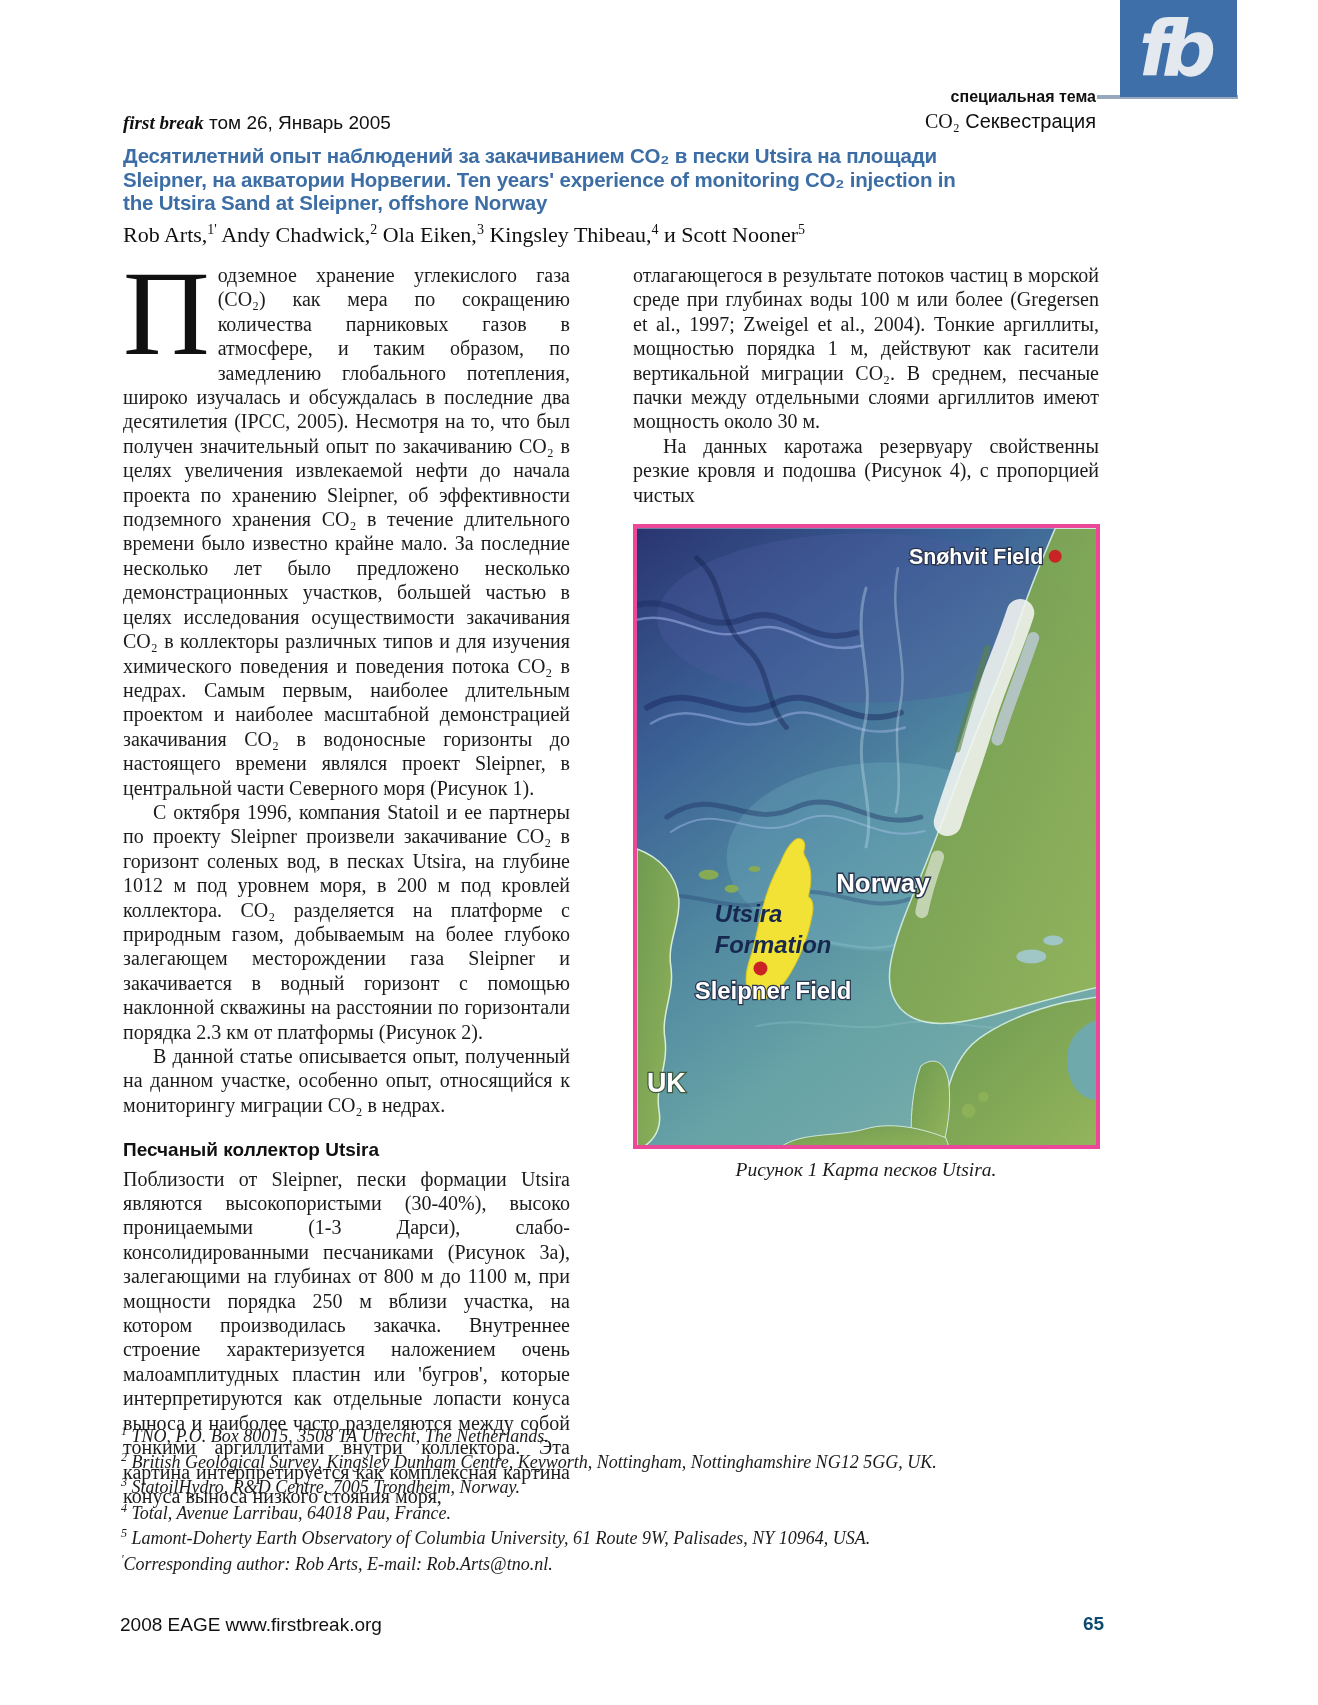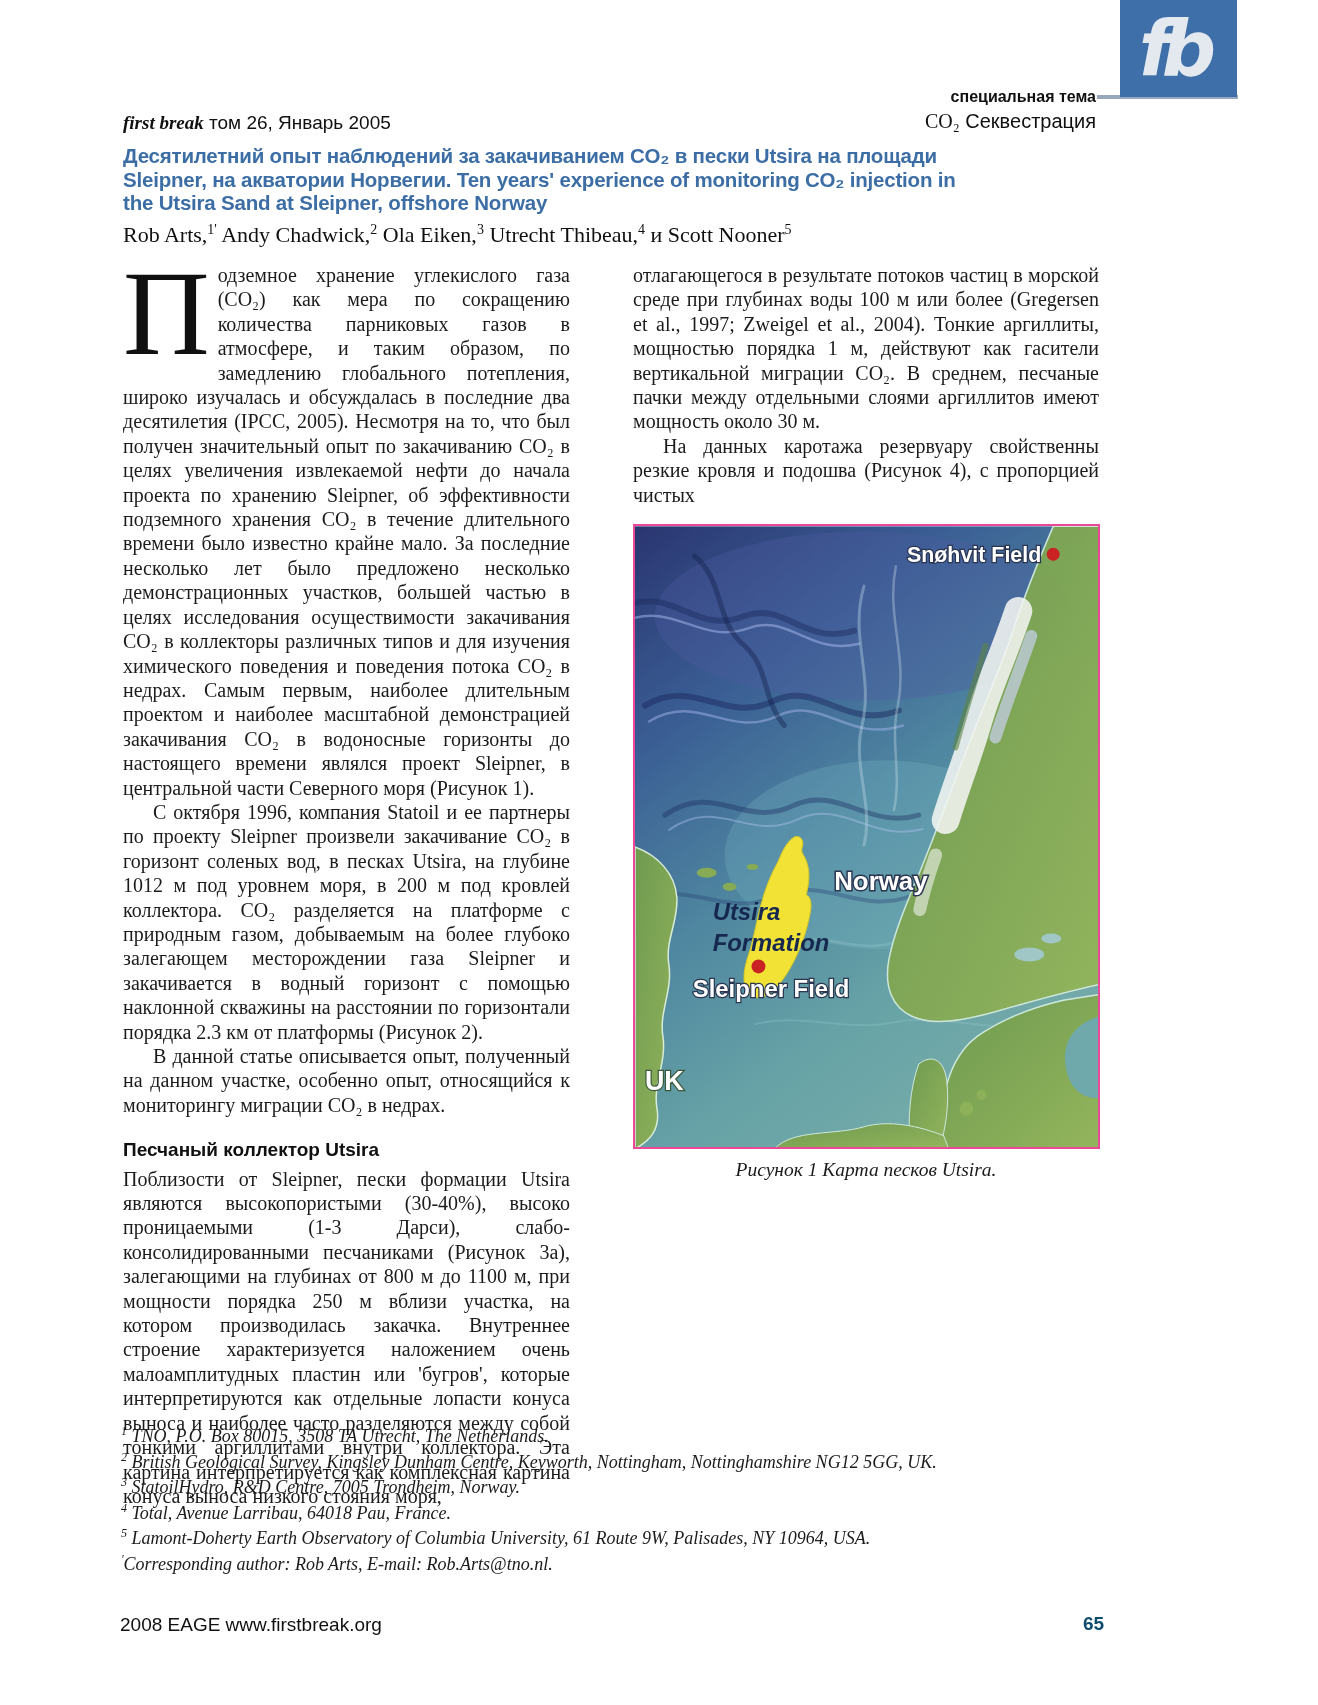--- a/index.html
+++ b/index.html
@@ -32,21 +32,21 @@
   .col p{margin:0;}
   .col-left{left:123px;width:447px;}
   .col-right{left:633px;width:466px;}
   .indent{text-indent:30px;}
   .dropcap{float:left;font-size:120px;line-height:96px;margin:3px 8px 0 0;color:#101010;}
   .section{margin:21px 0 4px 0;font-family:"Liberation Sans",sans-serif;font-weight:bold;
         font-size:19px;text-align:left;color:#101010;}
 
   
   figure{margin:17px 0 0 0;}
-  .map{width:467px;height:625px;border:2px solid #ec4899;box-sizing:border-box;overflow:hidden;}
+  .map{width:467px;height:625px;border:4px solid #ec4899;box-sizing:border-box;overflow:hidden;}
   .map svg{display:block;}
   figcaption{margin-top:9px;font-style:italic;font-size:19.5px;text-align:center;color:#1b1b1b;}
   .maplabel{font-family:"Liberation Sans",sans-serif;font-weight:bold;}
 
   
   .footnotes{position:absolute;left:121px;top:1424px;width:1130px;font-style:italic;
         font-size:18px;line-height:25.5px;color:#1b1b1b;}
   .footnotes sup{font-size:12px;line-height:0;font-style:italic;}
 
   
@@ -65,21 +65,21 @@
     <span>fb</span>
   </div>
 
   <div class="topic-block">
     <div class="special-topic">специальная тема</div>
     <div class="topic-line"><span class="co2serif">CO₂</span><span> Секвестрация</span></div>
   </div>
   <div class="journal-line"><span class="jname">first break</span><span> том 26, Январь 2005</span></div>
 
   <h1 class="title">Десятилетний опыт наблюдений за закачиванием CO₂ в пески Utsira на площади Sleipner, на акватории Норвегии. Ten years' experience of monitoring CO₂ injection in the Utsira Sand at Sleipner, offshore Norway</h1>
-  <div class="authors"><span>Rob Arts,</span><sup>1'</sup><span> Andy Chadwick,</span><sup>2</sup><span> Ola Eiken,</span><sup>3</sup><span> Utrecht Thibeau,</span><sup>4</sup><span> и Scott Nooner</span><sup>5</sup></div>
+  <div class="authors"><span>Rob Arts,</span><sup>1'</sup><span> Andy Chadwick,</span><sup>2</sup><span> Ola Eiken,</span><sup>3</sup><span> Kingsley Thibeau,</span><sup>4</sup><span> и Scott Nooner</span><sup>5</sup></div>
 
   <div class="col col-left">
     <p><span class="dropcap">П</span><span>одземное хранение углекислого газа (CO₂) как мера по сокращению количества парниковых газов в атмосфере, и таким образом, по замедлению глобального потепления, широко изучалась и обсуждалась в последние два десятилетия (IPCC, 2005). Несмотря на то, что был получен значительный опыт по закачиванию CO₂ в целях увеличения извлекаемой нефти до начала проекта по хранению Sleipner, об эффективности подземного хранения CO₂ в течение длительного времени было известно крайне мало. За последние несколько лет было предложено несколько демонстрационных участков, большей частью в целях исследования осуществимости закачивания CO₂ в коллекторы различных типов и для изучения химического поведения и поведения потока CO₂ в недрах. Самым первым, наиболее длительным проектом и наиболее масштабной демонстрацией закачивания CO₂ в водоносные горизонты до настоящего времени являлся проект Sleipner, в центральной части Северного моря (Рисунок 1).</span></p>
     <p class="indent">С октября 1996, компания Statoil и ее партнеры по проекту Sleipner произвели закачивание CO₂ в горизонт соленых вод, в песках Utsira, на глубине 1012 м под уровнем моря, в 200 м под кровлей коллектора. CO₂ разделяется на платформе с природным газом, добываемым на более глубоко залегающем месторождении газа Sleipner и закачивается в водный горизонт с помощью наклонной скважины на расстоянии по горизонтали порядка 2.3 км от платформы (Рисунок 2).</p>
     <p class="indent">В данной статье описывается опыт, полученный на данном участке, особенно опыт, относящийся к мониторингу миграции CO₂ в недрах.</p>
     <h2 class="section">Песчаный коллектор Utsira</h2>
     <p>Поблизости от Sleipner, пески формации Utsira являются высокопористыми (30-40%), высоко проницаемыми (1-3 Дарси), слабо-консолидированными песчаниками (Рисунок 3а), залегающими на глубинах от 800 м до 1100 м, при мощности порядка 250 м вблизи участка, на котором производилась закачка. Внутреннее строение характеризуется наложением очень малоамплитудных пластин или 'бугров', которые интерпретируются как отдельные лопасти конуса выноса и наиболее часто разделяются между собой тонкими аргиллитами внутри коллектора. Эта картина интерпретируется как комплексная картина конуса выноса низкого стояния моря,</p>
   </div>
 
   <div class="col col-right">

